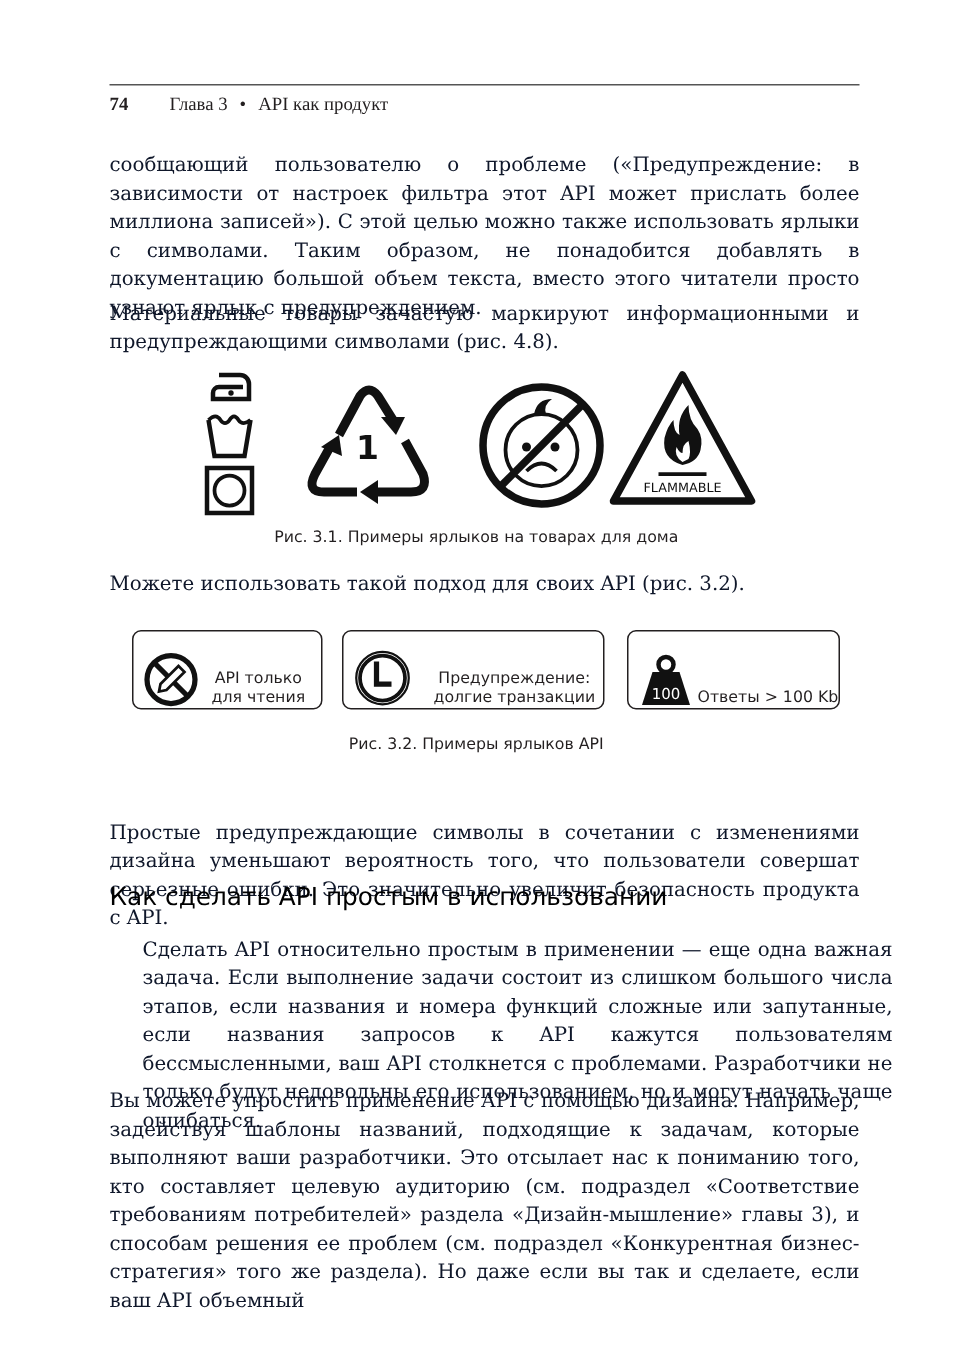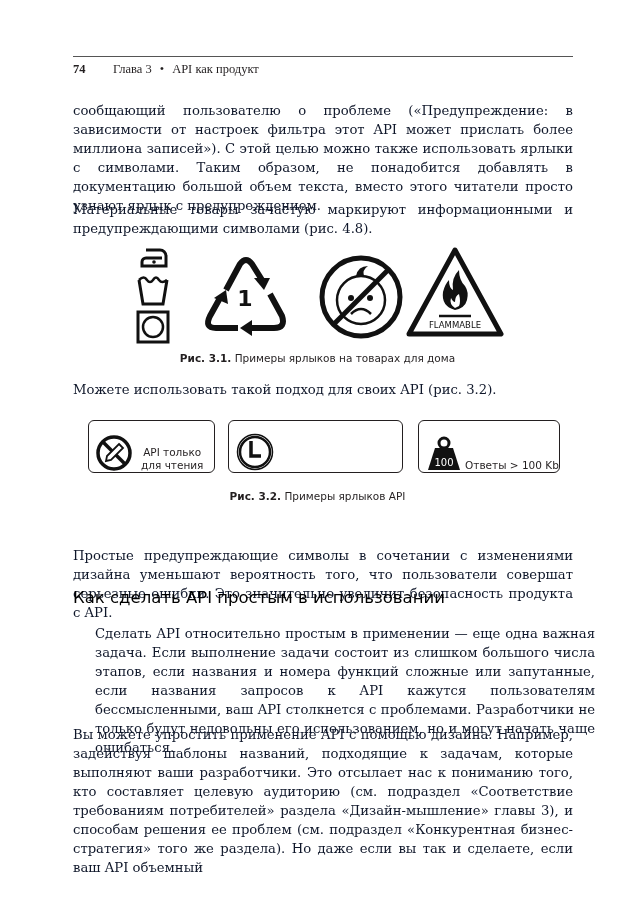--- a/index.html
+++ b/index.html
@@ -10,21 +10,21 @@
   .running-head .bullet { margin: 0 8px; }
   .body-text { position: absolute; left: 73px; width: 500px; font-family: "DejaVu Serif", serif; font-size: 13.2px; line-height: 19px; text-align: justify; text-align-last: left; color: #0f172a; }
   .p1 { top: 101px; }
   .p2 { top: 200px; }
   .p3 { top: 380px; }
   .p4 { top: 546px; }
   .p5 { top: 624px; margin-left: 22px; }
   .p6 { top: 725px; }
   .heading { position: absolute; left: 73px; top: 588px; font-family: "DejaVu Sans", sans-serif; font-size: 16.5px; color: #000000; white-space: nowrap; }
   .caption { position: absolute; left: 0; width: 635px; text-align: center; font-family: "DejaVu Sans", sans-serif; font-size: 10.5px; color: #231f20; }
-  .caption b { font-weight: bold; }
+  .caption b { font-weight: normal; }
   .cap1 { top: 352px; }
   .cap2 { top: 490px; }
   .fig1 { position: absolute; left: 130px; top: 244px; width: 380px; height: 100px; }
   .fig1 svg { position: absolute; }
   .api-label { position: absolute; top: 420px; height: 53px; border: 1.5px solid #231f20; border-radius: 6px; box-sizing: border-box; display: flex; align-items: flex-end; font-family: "DejaVu Sans", sans-serif; font-size: 10.5px; color: #231f20; }
   .api-label svg { flex: 0 0 auto; }
   .api-label .lbl { text-align: center; line-height: 13px; }
   .l1 { left: 88px; width: 127px; padding-left: 6px; }
   .l2 { left: 228px; width: 175px; padding-left: 6px; }
   .l3 { left: 418px; width: 142px; padding-left: 8px; }
@@ -108,20 +108,24 @@
     <div>для чтения</div>
   </div>
 </div>
 
 <div class="api-label l2">
   <svg width="40" height="40" viewBox="0 0 40 40">
     <circle cx="20" cy="20" r="17.5" fill="none" stroke="#111" stroke-width="1.5"></circle>
     <circle cx="20" cy="20" r="15" fill="none" stroke="#111" stroke-width="2.5"></circle>
     <path d="M16 9 V24 H26" fill="none" stroke="#111" stroke-width="3.5"></path>
   </svg>
+  <div class="lbl">
+    <div>Предупреждение:</div>
+    <div>долгие транзакции</div>
+  </div>
 </div>
 
 <div class="api-label l3">
   <svg width="34" height="36" viewBox="0 0 34 36">
     <circle cx="17" cy="7" r="5" fill="none" stroke="#111" stroke-width="3"></circle>
     <path d="M8 12 H26 L33 34 H1 Z" fill="#111"></path>
     <text x="17" y="30" text-anchor="middle" font-family="DejaVu Sans, sans-serif" font-size="10" fill="#fff">100</text>
   </svg>
   <div class="lbl">
     <div>Ответы &gt; 100 Kb</div>

